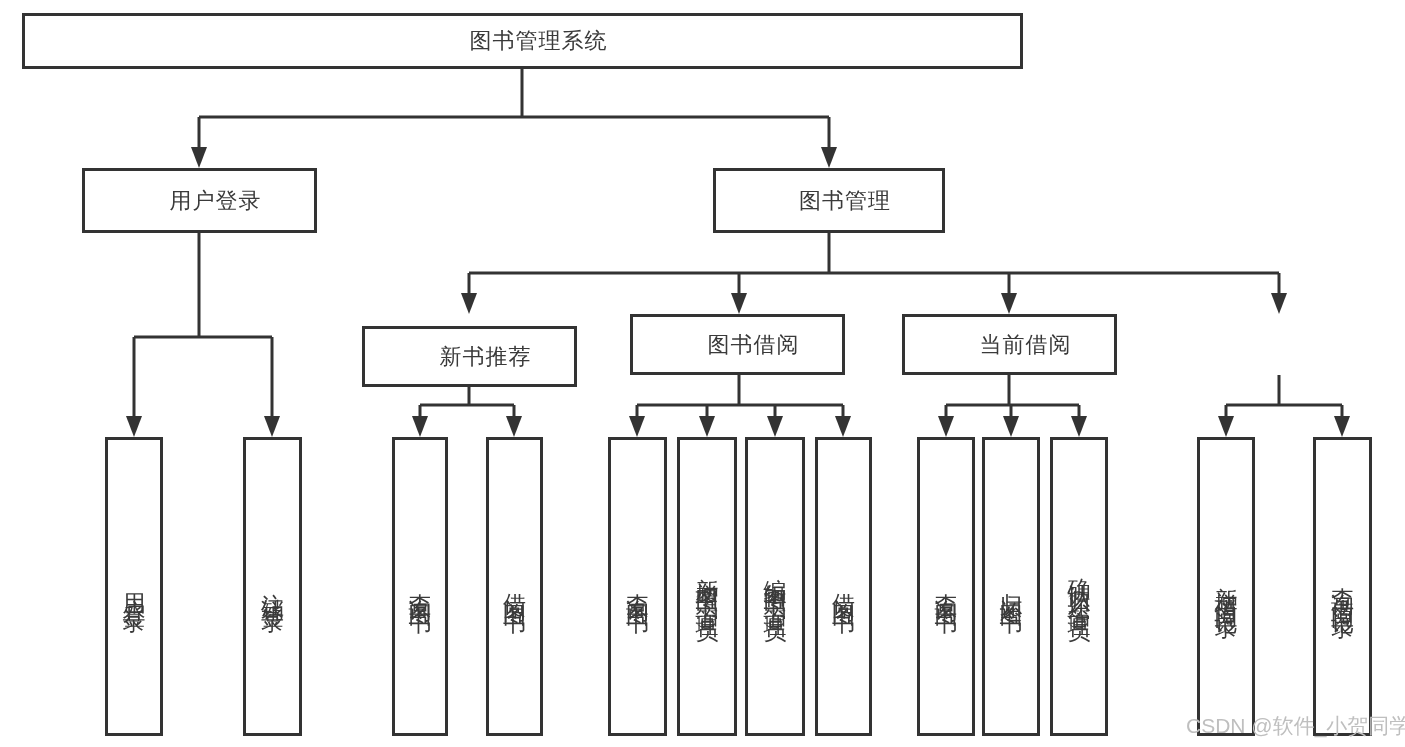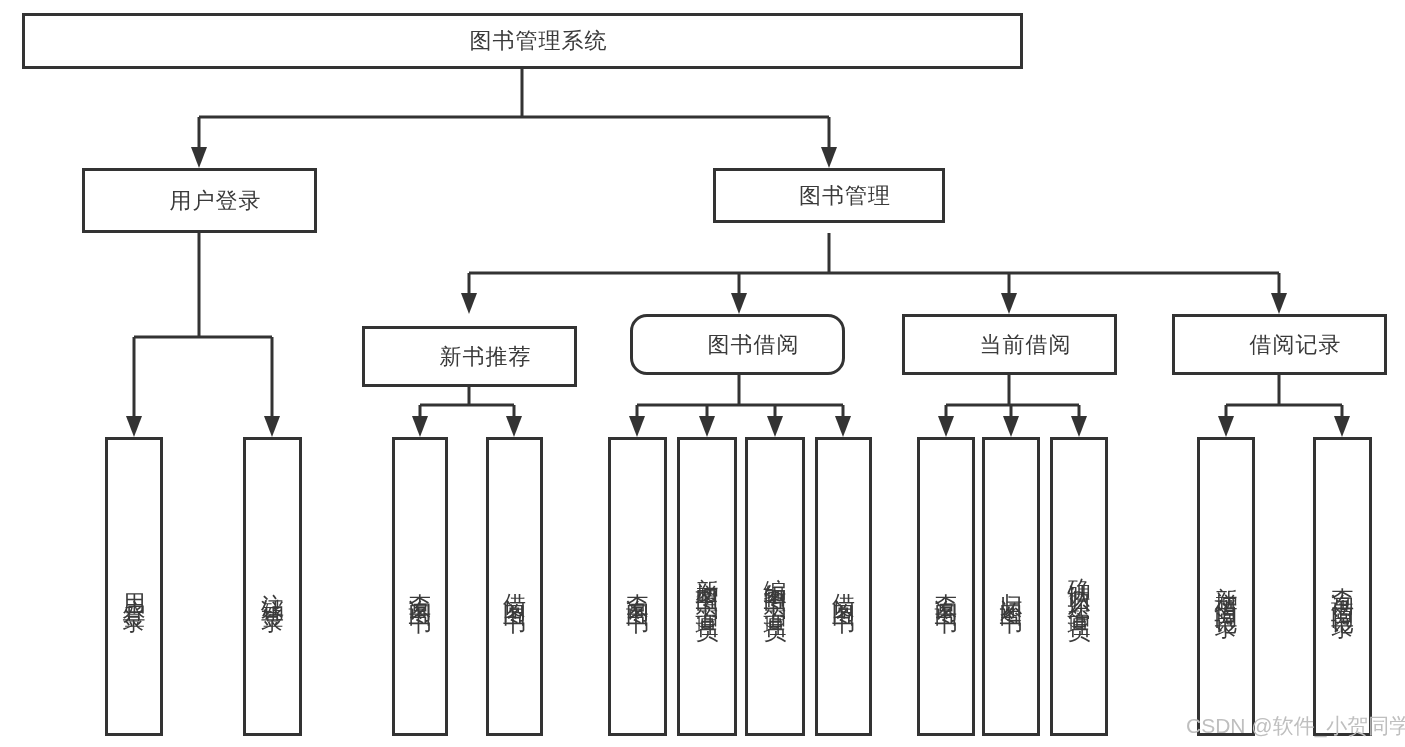--- a/index.html
+++ b/index.html
@@ -123,26 +123,25 @@
     <path d="M1279 375 V405 M1226 405 H1342"></path>
     <line x1="1226" y1="405" x2="1226" y2="419"></line>
     <polygon points="1218,416 1234,416 1226,437"></polygon>
     <line x1="1342" y1="405" x2="1342" y2="419"></line>
     <polygon points="1334,416 1350,416 1342,437"></polygon>
   </svg>
 
   <div class="hbox" style="left:22px; top:13px; width:1001px; height:56px;">图书管理系统</div>
 
   <div class="hbox" style="left:82px; top:168px; width:235px; height:65px;">用户登录</div>
-  <div class="hbox" style="left:713px; top:168px; width:232px; height:55px;">图书管理</div>
+  <div class="hbox" style="left:713px; top:168px; width:232px; height:65px;">图书管理</div>
 
   <div class="hbox" style="left:362px; top:314px; width:215px; height:61px;margin-top:12px;">新书推荐</div>
-  <div class="hbox" style="left:630px; top:314px; width:215px; height:61px;border-radius:17px;">图书借阅</div>
+  <div class="hbox" style="left:630px; top:314px; width:215px; height:61px;">图书借阅</div>
   <div class="hbox" style="left:902px; top:314px; width:215px; height:61px;text-align:center;">当前借阅</div>
-  <div class="hbox" style="left:1172px; top:314px; width:215px; height:61px;">借阅记录</div>
 
   <div class="vbox" style="left:105px; top:437px; width:58px; height:299px;">用户登录</div>
   <div class="vbox" style="left:243px; top:437px; width:59px; height:299px;">注销登录</div>
 
   <div class="vbox" style="left:392px; top:437px; width:56px; height:299px;">查询图书</div>
   <div class="vbox" style="left:486px; top:437px; width:57px; height:299px;">借阅图书</div>
 
   <div class="vbox" style="left:608px; top:437px; width:59px; height:299px;">查询图书</div>
   <div class="vbox" style="left:677px; top:437px; width:60px; height:299px;">新增图书（管理员）</div>
   <div class="vbox" style="left:745px; top:437px; width:60px; height:299px;">编辑图书（管理员）</div>

